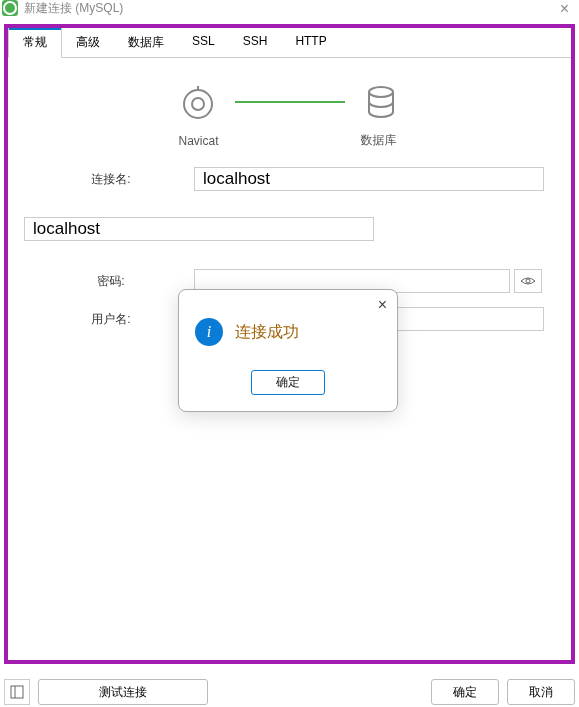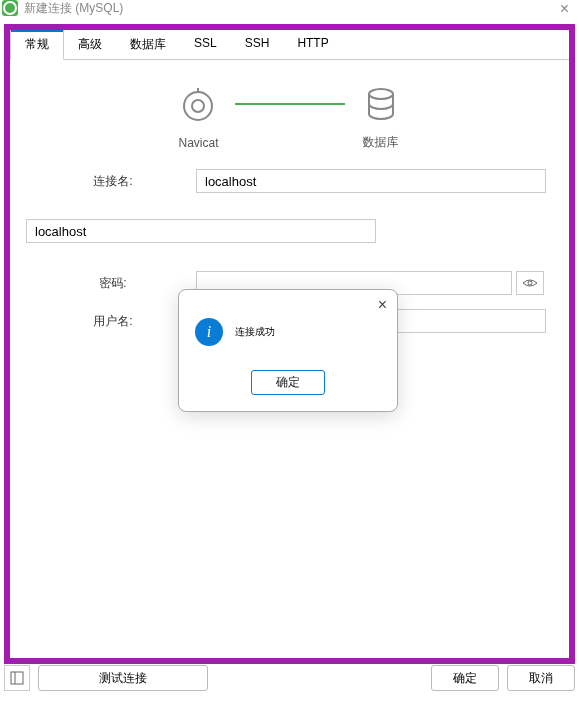--- a/index.html
+++ b/index.html
@@ -38,21 +38,21 @@
       left: 1px;
     }
     .titlebar-close {
       margin-left: auto;
       font-size: 16px;
       color: #888;
       padding: 0 8px;
       cursor: pointer;
     }
     .main-frame {
-      border: 6px solid #a21caf;
+      border: 4px solid #a21caf;
       margin: 0 4px;
       height: 640px;
       position: relative;
     }
     .tabs {
       display: flex;
       border-bottom: 1px solid #ccc;
     }
     .tab {
       padding: 6px 14px;
@@ -81,21 +81,21 @@
     .diagram {
       display: flex;
       align-items: center;
       justify-content: center;
       padding: 24px 0 8px 0;
       gap: 16px;
     }
     .diagram-item {
       display: flex;
       flex-direction: column;
-      align-items: center;
+      align-items: flex-start;
       gap: 10px;
     }
     .diagram-icon svg { display: block; }
     .diagram-label {
       font-size: 12px;
       color: #555;
     }
     .diagram-line {
       width: 110px;
       height: 2px;
@@ -114,39 +114,39 @@
       width: 170px;
       font-size: 12px;
       color: #333;
       padding-left: 4px;
       text-align: center;
     }
     .form-input {
       flex: 1;
       border: 1px solid #ccc;
       padding: 4px 8px;
-      font-size: 13px;
+      font-size: 17px;
       height: 24px;
       max-width: 350px;
     }
     .form-input.short {
       max-width: 70px;
     }
     .form-row .reveal {
       width: 28px;
       height: 24px;
       border: 1px solid #ccc;
       margin-left: 4px;
       display: flex;
       align-items: center;
       justify-content: center;
     }
     .footer {
       position: absolute;
-      bottom: 16px;
+      bottom: 2px;
       left: 4px;
       right: 4px;
       display: flex;
       align-items: center;
       gap: 8px;
     }
     .footer-icon {
       width: 26px;
       height: 26px;
       border: 1px solid #ccc;
@@ -201,22 +201,22 @@
       background: #0a7cd5;
       color: #fff;
       display: flex;
       align-items: center;
       justify-content: center;
       font-style: italic;
       font-family: Georgia, serif;
       font-size: 16px;
     }
     .modal-text {
-      font-size: 10px;
-      color: #000000;
+      font-size: 16px;
+      color: #a16207;
     }
     .modal-footer {
       text-align: center;
       margin-top: 24px;
     }
     .modal-btn {
       border: 1px solid #0a7cd5;
       background: #fff;
       color: #222;
       padding: 3px 24px;

